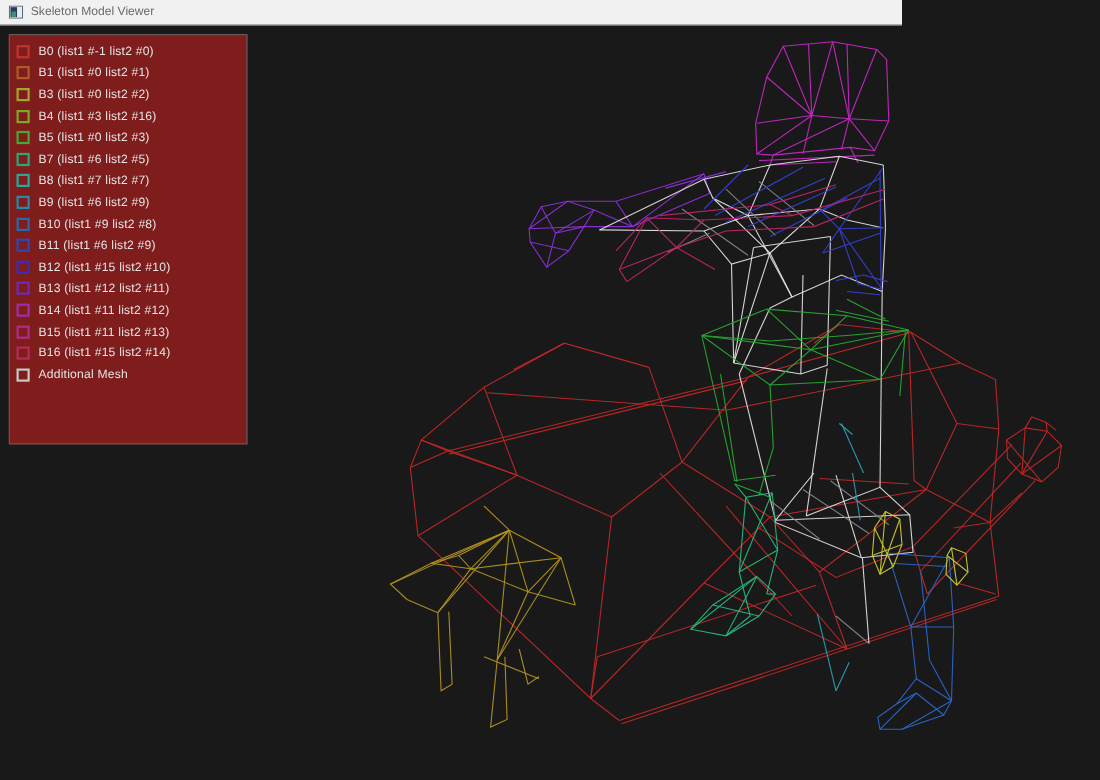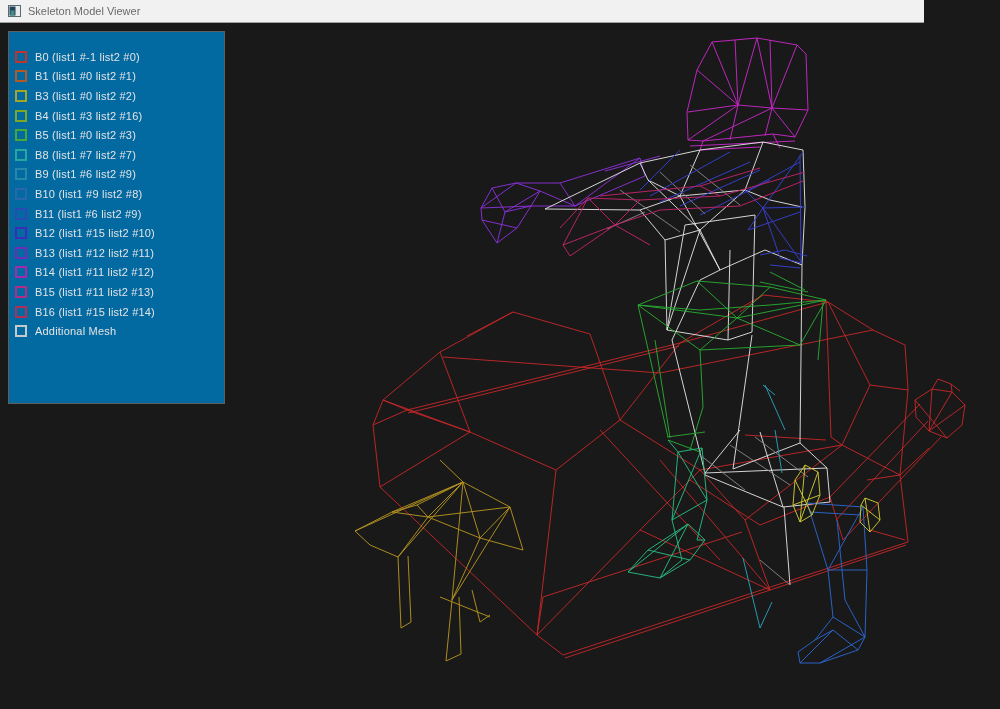--- a/index.html
+++ b/index.html
@@ -3,34 +3,34 @@
 <meta charset="utf-8">
 <style>
   html,body{margin:0;padding:0;}
   body{
     width:1000px;height:709px;position:relative;overflow:hidden;
     background:#191919;font-family:"Liberation Sans",sans-serif;
     -webkit-font-smoothing:antialiased;
   }
   
   .titlebar{
-    position:absolute;top:0;left:0;width:924px;height:23px;
+    position:absolute;top:0;left:0;width:820px;height:23px;
     background:#f1f1f1;border-bottom:1px solid #9f9f9f;
     display:flex;align-items:center;padding-left:8px;box-sizing:border-box;gap:7px;
     z-index:30;
   }
   .titlebar .title{font-size:11px;color:#6a6a6a;}
   .app-icon{width:13px;height:12px;display:inline-block;}
   
   .viewport{position:absolute;top:0;left:0;z-index:1;}
   
   .legend{
     position:absolute;left:8px;top:31px;width:217px;height:373px;
-    background:#0369a1;border:1px solid #5f5f5f;box-sizing:border-box;
-    padding-top:15px;z-index:20;
+    background:#7f1d1d;border:1px solid #5f5f5f;box-sizing:border-box;
+    padding-top:5px;z-index:20;
   }
   .legend-row{
     height:19.6px;display:flex;align-items:center;padding-left:6px;
   }
   .swatch{
     width:8px;height:8px;border:2px solid #888;margin-right:8px;flex:0 0 auto;
     background:transparent;
   }
   .legend-label{font-size:11px;color:#e4e4e4;letter-spacing:.2px;white-space:nowrap;}
 </style>
@@ -321,20 +321,24 @@
     </div>
     <div class="legend-row">
       <span class="swatch" style="border-color: rgb(124, 168, 40);"></span>
       <span class="legend-label">B4 (list1 #3 list2 #16)</span>
     </div>
     <div class="legend-row">
       <span class="swatch" style="border-color: rgb(72, 168, 52);"></span>
       <span class="legend-label">B5 (list1 #0 list2 #3)</span>
     </div>
     <div class="legend-row">
+      <span class="swatch" style="border-color: rgb(40, 168, 120);"></span>
+      <span class="legend-label">B7 (list1 #6 list2 #5)</span>
+    </div>
+    <div class="legend-row">
       <span class="swatch" style="border-color: rgb(40, 168, 156);"></span>
       <span class="legend-label">B8 (list1 #7 list2 #7)</span>
     </div>
     <div class="legend-row">
       <span class="swatch" style="border-color: rgb(40, 136, 168);"></span>
       <span class="legend-label">B9 (list1 #6 list2 #9)</span>
     </div>
     <div class="legend-row">
       <span class="swatch" style="border-color: rgb(40, 104, 168);"></span>
       <span class="legend-label">B10 (list1 #9 list2 #8)</span>

